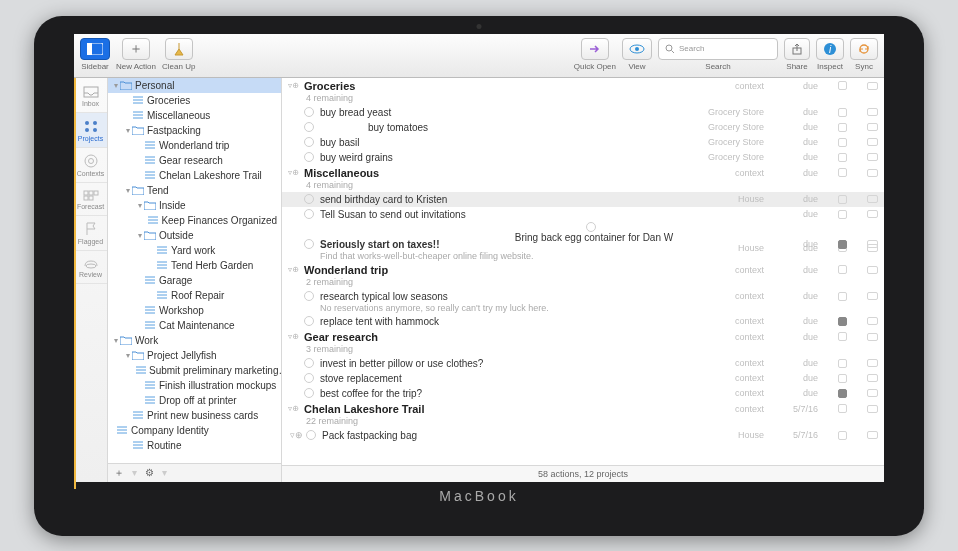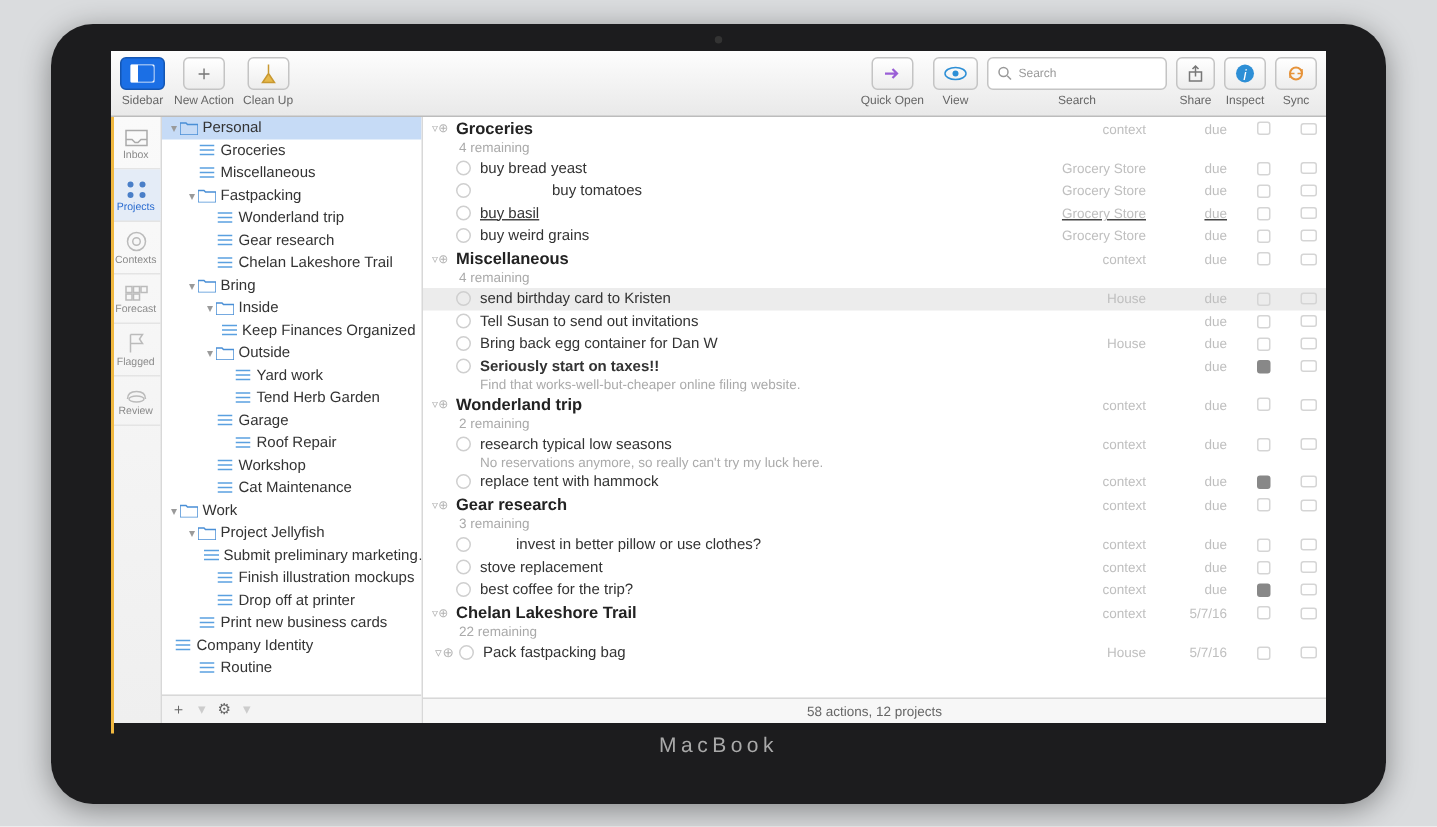--- a/index.html
+++ b/index.html
@@ -246,21 +246,21 @@
               </span>
               <span>Chelan Lakeshore Trail</span>
             </div>
             <div class="node" style="padding-left: 16px;">
               <span class="arrow">▾</span>
               <span class="icon">
                 <svg width="12" height="9">
                   <path d="M0 1 L4 1 L5 2 L12 2 L12 9 L0 9 Z" fill="none" stroke="#4a8fd6"></path>
                 </svg>
               </span>
-              <span>Bring</span>
+              <span>Tend</span>
             </div>
             <div class="node" style="padding-left: 28px;">
               <span class="arrow">▾</span>
               <span class="icon">
                 <svg width="12" height="9">
                   <path d="M0 1 L4 1 L5 2 L12 2 L12 9 L0 9 Z" fill="none" stroke="#4a8fd6"></path>
                 </svg>
               </span>
               <span>Inside</span>
             </div>
@@ -469,21 +469,21 @@
             <div class="task-row" style="padding-left: 22px; gap: 48px;">
               <span class="check"></span>
               <span class="task-title">buy tomatoes</span>
               <span class="task-meta">
                 <span class="ctx">Grocery Store</span>
                 <span class="due">due</span>
                 <span class="flag"></span>
                 <span class="chip"></span>
               </span>
             </div>
-            <div class="task-row" style="padding-left: 22px; text-decoration: underline;">
+            <div class="task-row" style="padding-left: 22px;">
               <span class="check"></span>
               <span class="task-title">buy basil</span>
               <span class="task-meta">
                 <span class="ctx">Grocery Store</span>
                 <span class="due">due</span>
                 <span class="flag"></span>
                 <span class="chip"></span>
               </span>
             </div>
             <div class="task-row" style="padding-left: 22px;">
@@ -520,21 +520,21 @@
             <div class="task-row" style="padding-left: 22px;">
               <span class="check"></span>
               <span class="task-title">Tell Susan to send out invitations</span>
               <span class="task-meta">
                 <span class="ctx"></span>
                 <span class="due">due</span>
                 <span class="flag"></span>
                 <span class="chip"></span>
               </span>
             </div>
-            <div class="task-row" style="padding-left: 22px;">
+            <div class="task-row" style="padding-left: 22px; flex-direction: column;">
               <span class="check"></span>
               <span class="task-title">Bring back egg container for Dan W</span>
               <span class="task-meta">
                 <span class="ctx">House</span>
                 <span class="due">due</span>
                 <span class="flag"></span>
                 <span class="chip"></span>
               </span>
             </div>
             <div class="task-row" style="padding-left: 22px;">
@@ -584,21 +584,21 @@
               <span class="handle">▿ ⊕</span>
               <span class="title">Gear research</span>
               <span class="task-meta">
                 <span class="ctx">context</span>
                 <span class="due">due</span>
                 <span class="flag"></span>
                 <span class="chip"></span>
               </span>
             </div>
             <div class="remaining">3 remaining</div>
-            <div class="task-row" style="padding-left: 22px; gap: 24px;">
+            <div class="task-row" style="padding-left: 22px;">
               <span class="check"></span>
               <span class="task-title">invest in better pillow or use clothes?</span>
               <span class="task-meta">
                 <span class="ctx">context</span>
                 <span class="due">due</span>
                 <span class="flag"></span>
                 <span class="chip"></span>
               </span>
             </div>
             <div class="task-row" style="padding-left: 22px;">

